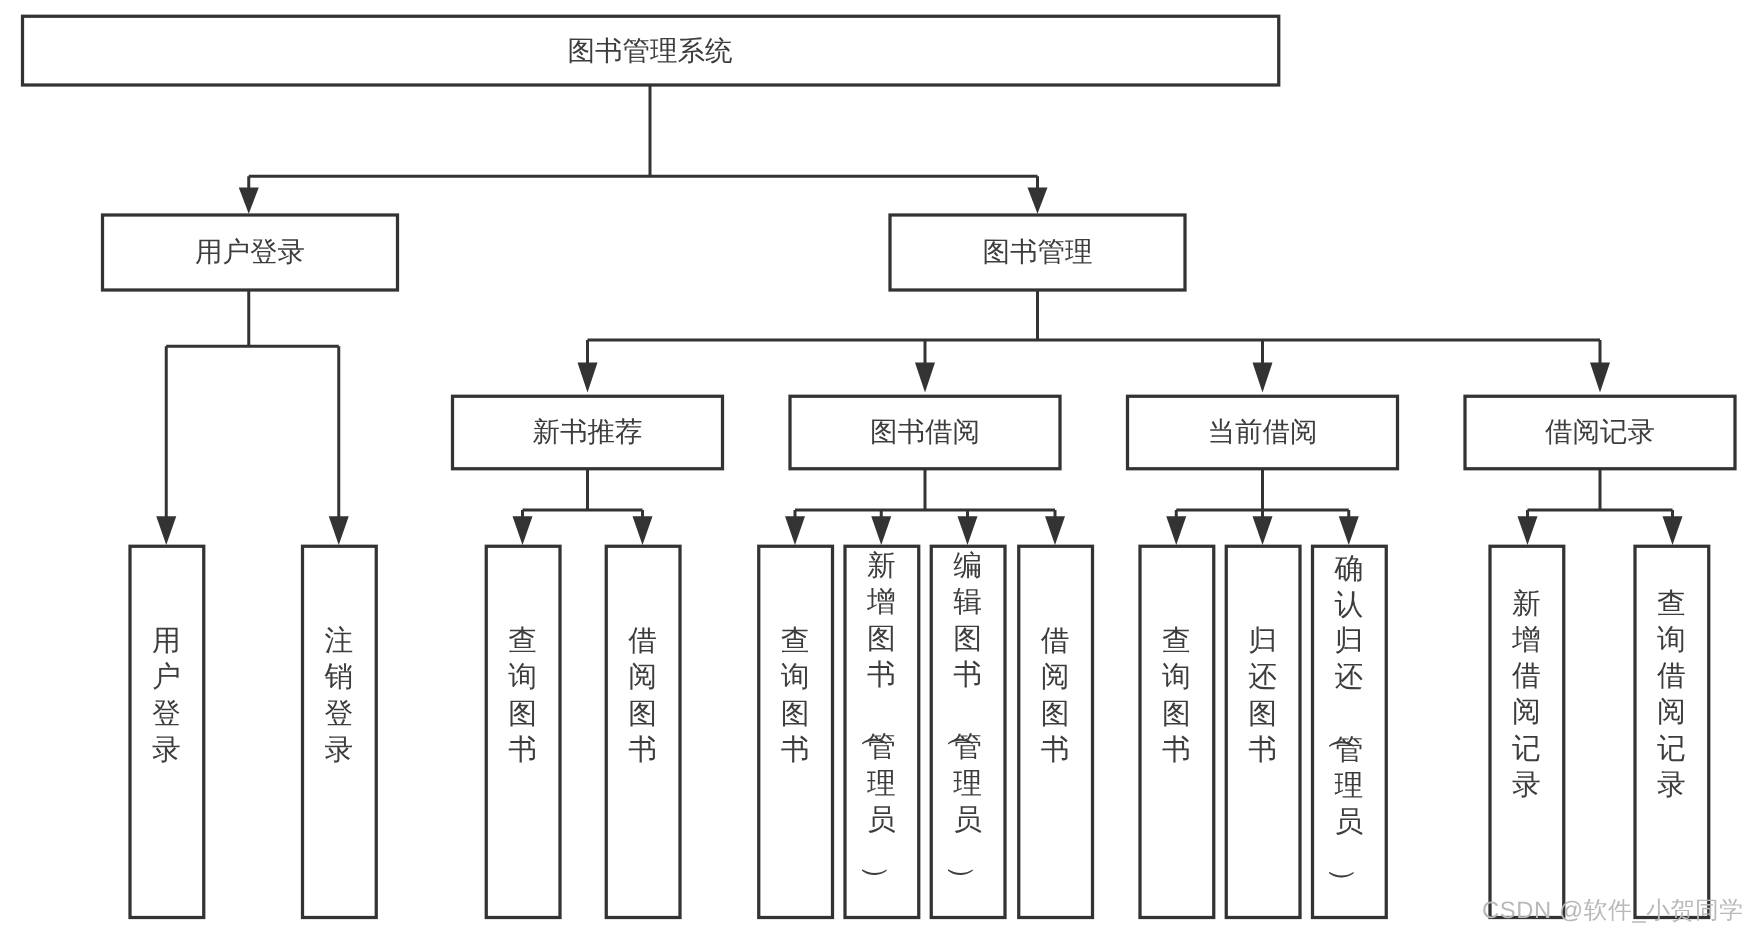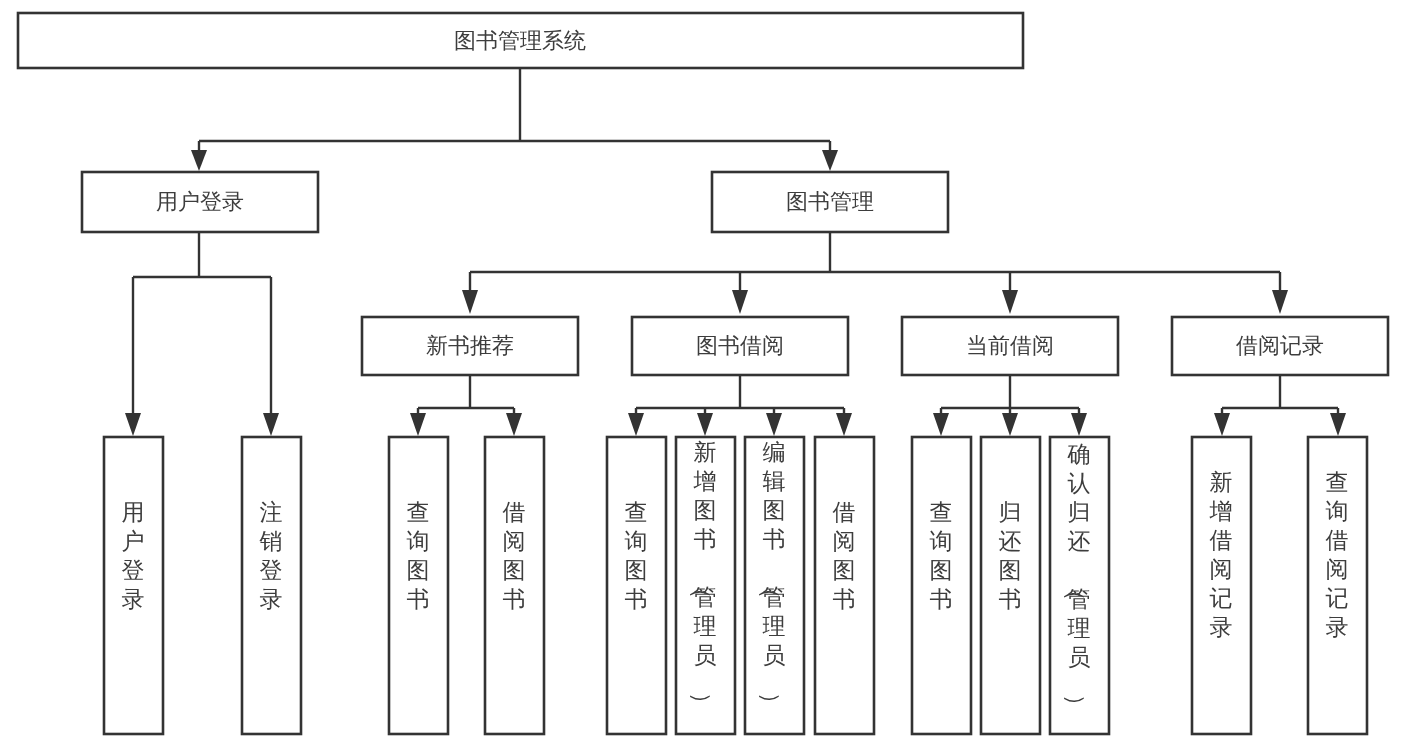--- a/index.html
+++ b/index.html
@@ -196,13 +196,14 @@
       <rect class="node-box" x="1192" y="437" width="59" height="297"></rect>
       <text class="node-label label-v" x="1221" y="490"><tspan x="1221" dy="0">新</tspan><tspan x="1221" dy="29">增</tspan><tspan x="1221" dy="29">借</tspan><tspan x="1221" dy="29">阅</tspan><tspan x="1221" dy="29">记</tspan><tspan x="1221" dy="29">录</tspan></text>
     </g>
     <g>
       <rect class="node-box" x="1308" y="437" width="59" height="297"></rect>
       <text class="node-label label-v" x="1337" y="490"><tspan x="1337" dy="0">查</tspan><tspan x="1337" dy="29">询</tspan><tspan x="1337" dy="29">借</tspan><tspan x="1337" dy="29">阅</tspan><tspan x="1337" dy="29">记</tspan><tspan x="1337" dy="29">录</tspan></text>
     </g>
 
   </svg>
 
+  <div class="watermark">CSDN @软件_小贺同学</div>
 </div>
 
 </body></html>

